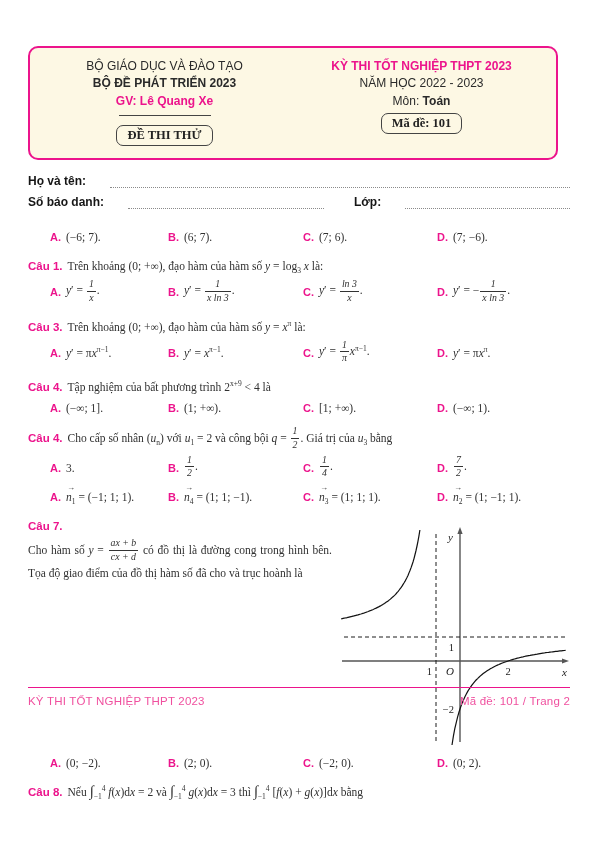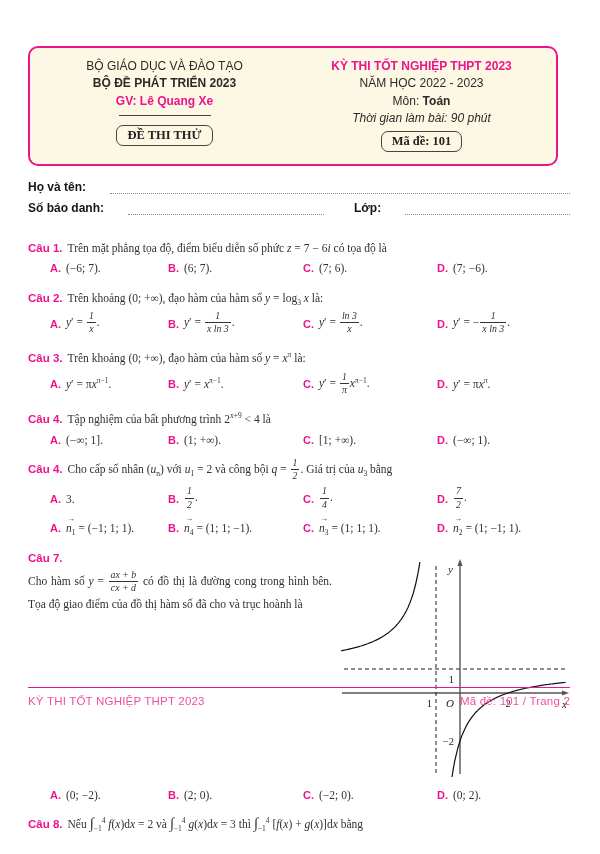--- a/index.html
+++ b/index.html
@@ -80,62 +80,60 @@
       <div class="h-line">BỘ GIÁO DỤC VÀ ĐÀO TẠO</div>
       <div class="h-line h-bold">BỘ ĐỀ PHÁT TRIỂN 2023</div>
       <div class="h-line h-pink">GV: Lê Quang Xe</div>
       <div class="h-rule"></div>
       <div><span class="badge">ĐỀ THI THỬ</span></div>
     </div>
     <div class="header-col">
       <div class="h-line h-pink">KỲ THI TỐT NGHIỆP THPT 2023</div>
       <div class="h-line">NĂM HỌC 2022 - 2023</div>
       <div class="h-line"><span>Môn: </span><span class="h-bold">Toán</span></div>
-      <div class="h-line h-italic">Thời gian làm bài: 90 phút</div>
       <div><span class="badge">Mã đề: 101</span></div>
     </div>
   </div>
 
   <div class="student">
     <div class="s-row">
       <span class="s-label">Họ và tên:</span>
       <span class="dots grow"></span>
     </div>
     <div class="s-row">
       <span class="s-label">Số báo danh:</span>
       <span class="dots fixed"></span>
       <span class="s-label">Lớp:</span>
       <span class="dots grow"></span>
     </div>
   </div>
 
   <div id="questions">
       <div class="q">
-        <div class="q-line"><span class="q-label">Câu 1.</span><span class="m">Trên mặt phẳng tọa độ, điểm biểu diễn số phức <i>z</i> = 7 − 6<i>i</i> có tọa độ là</span></div>
         <div class="options">
           <div class="opt">
             <span class="letter">A.</span>
             <span class="m">(−6; 7).</span>
           </div>
           <div class="opt">
             <span class="letter">B.</span>
             <span class="m">(6; 7).</span>
           </div>
           <div class="opt">
             <span class="letter">C.</span>
             <span class="m">(7; 6).</span>
           </div>
           <div class="opt">
             <span class="letter">D.</span>
             <span class="m">(7; −6).</span>
           </div>
         </div>
       </div>
       <div class="q">
-        <div class="q-line"><span class="q-label">Câu 2.</span><span class="m">Trên khoảng (0; +∞), đạo hàm của hàm số <i>y</i> = log<sub>3</sub> <i>x</i> là:</span></div>
+        <div class="q-line"><span class="q-label">Câu 1.</span><span class="m">Trên khoảng (0; +∞), đạo hàm của hàm số <i>y</i> = log<sub>3</sub> <i>x</i> là:</span></div>
         <div class="options">
           <div class="opt">
             <span class="letter">A.</span>
             <span class="m"><i>y</i>′ = <span class="frac">
                 <span class="num">1</span>
                 <span class="den">x</span>
               </span>.</span>
           </div>
           <div class="opt">
             <span class="letter">B.</span>

